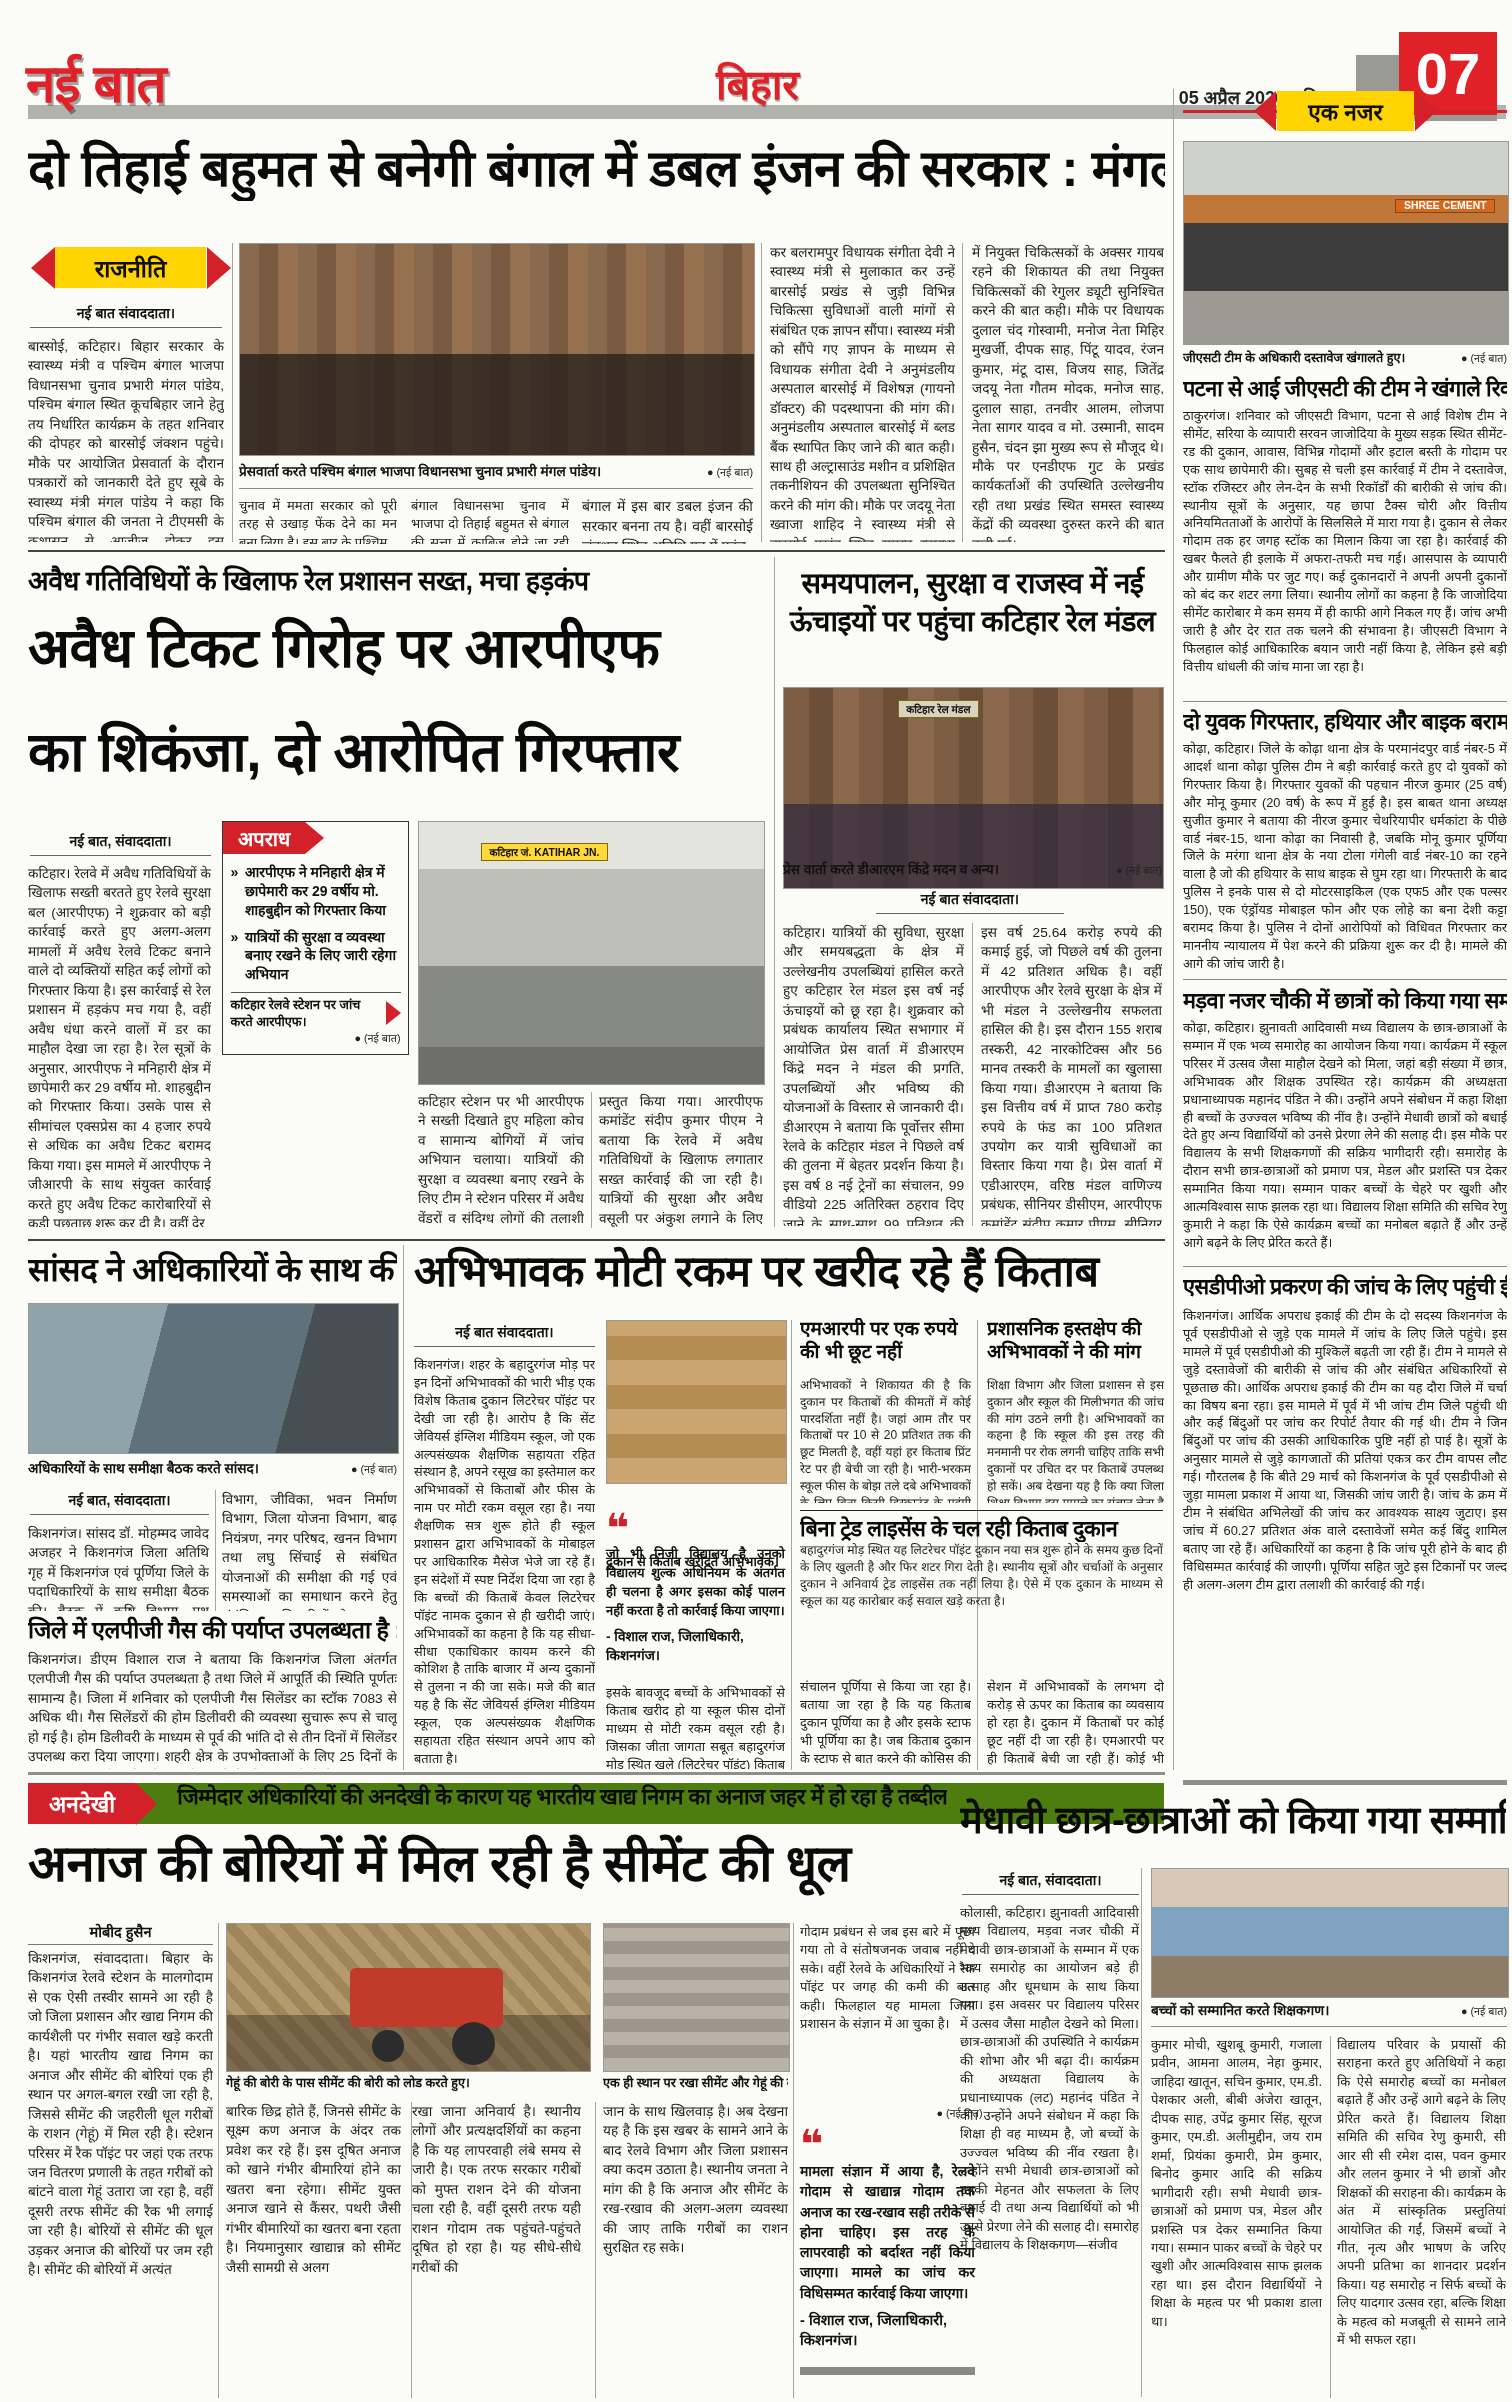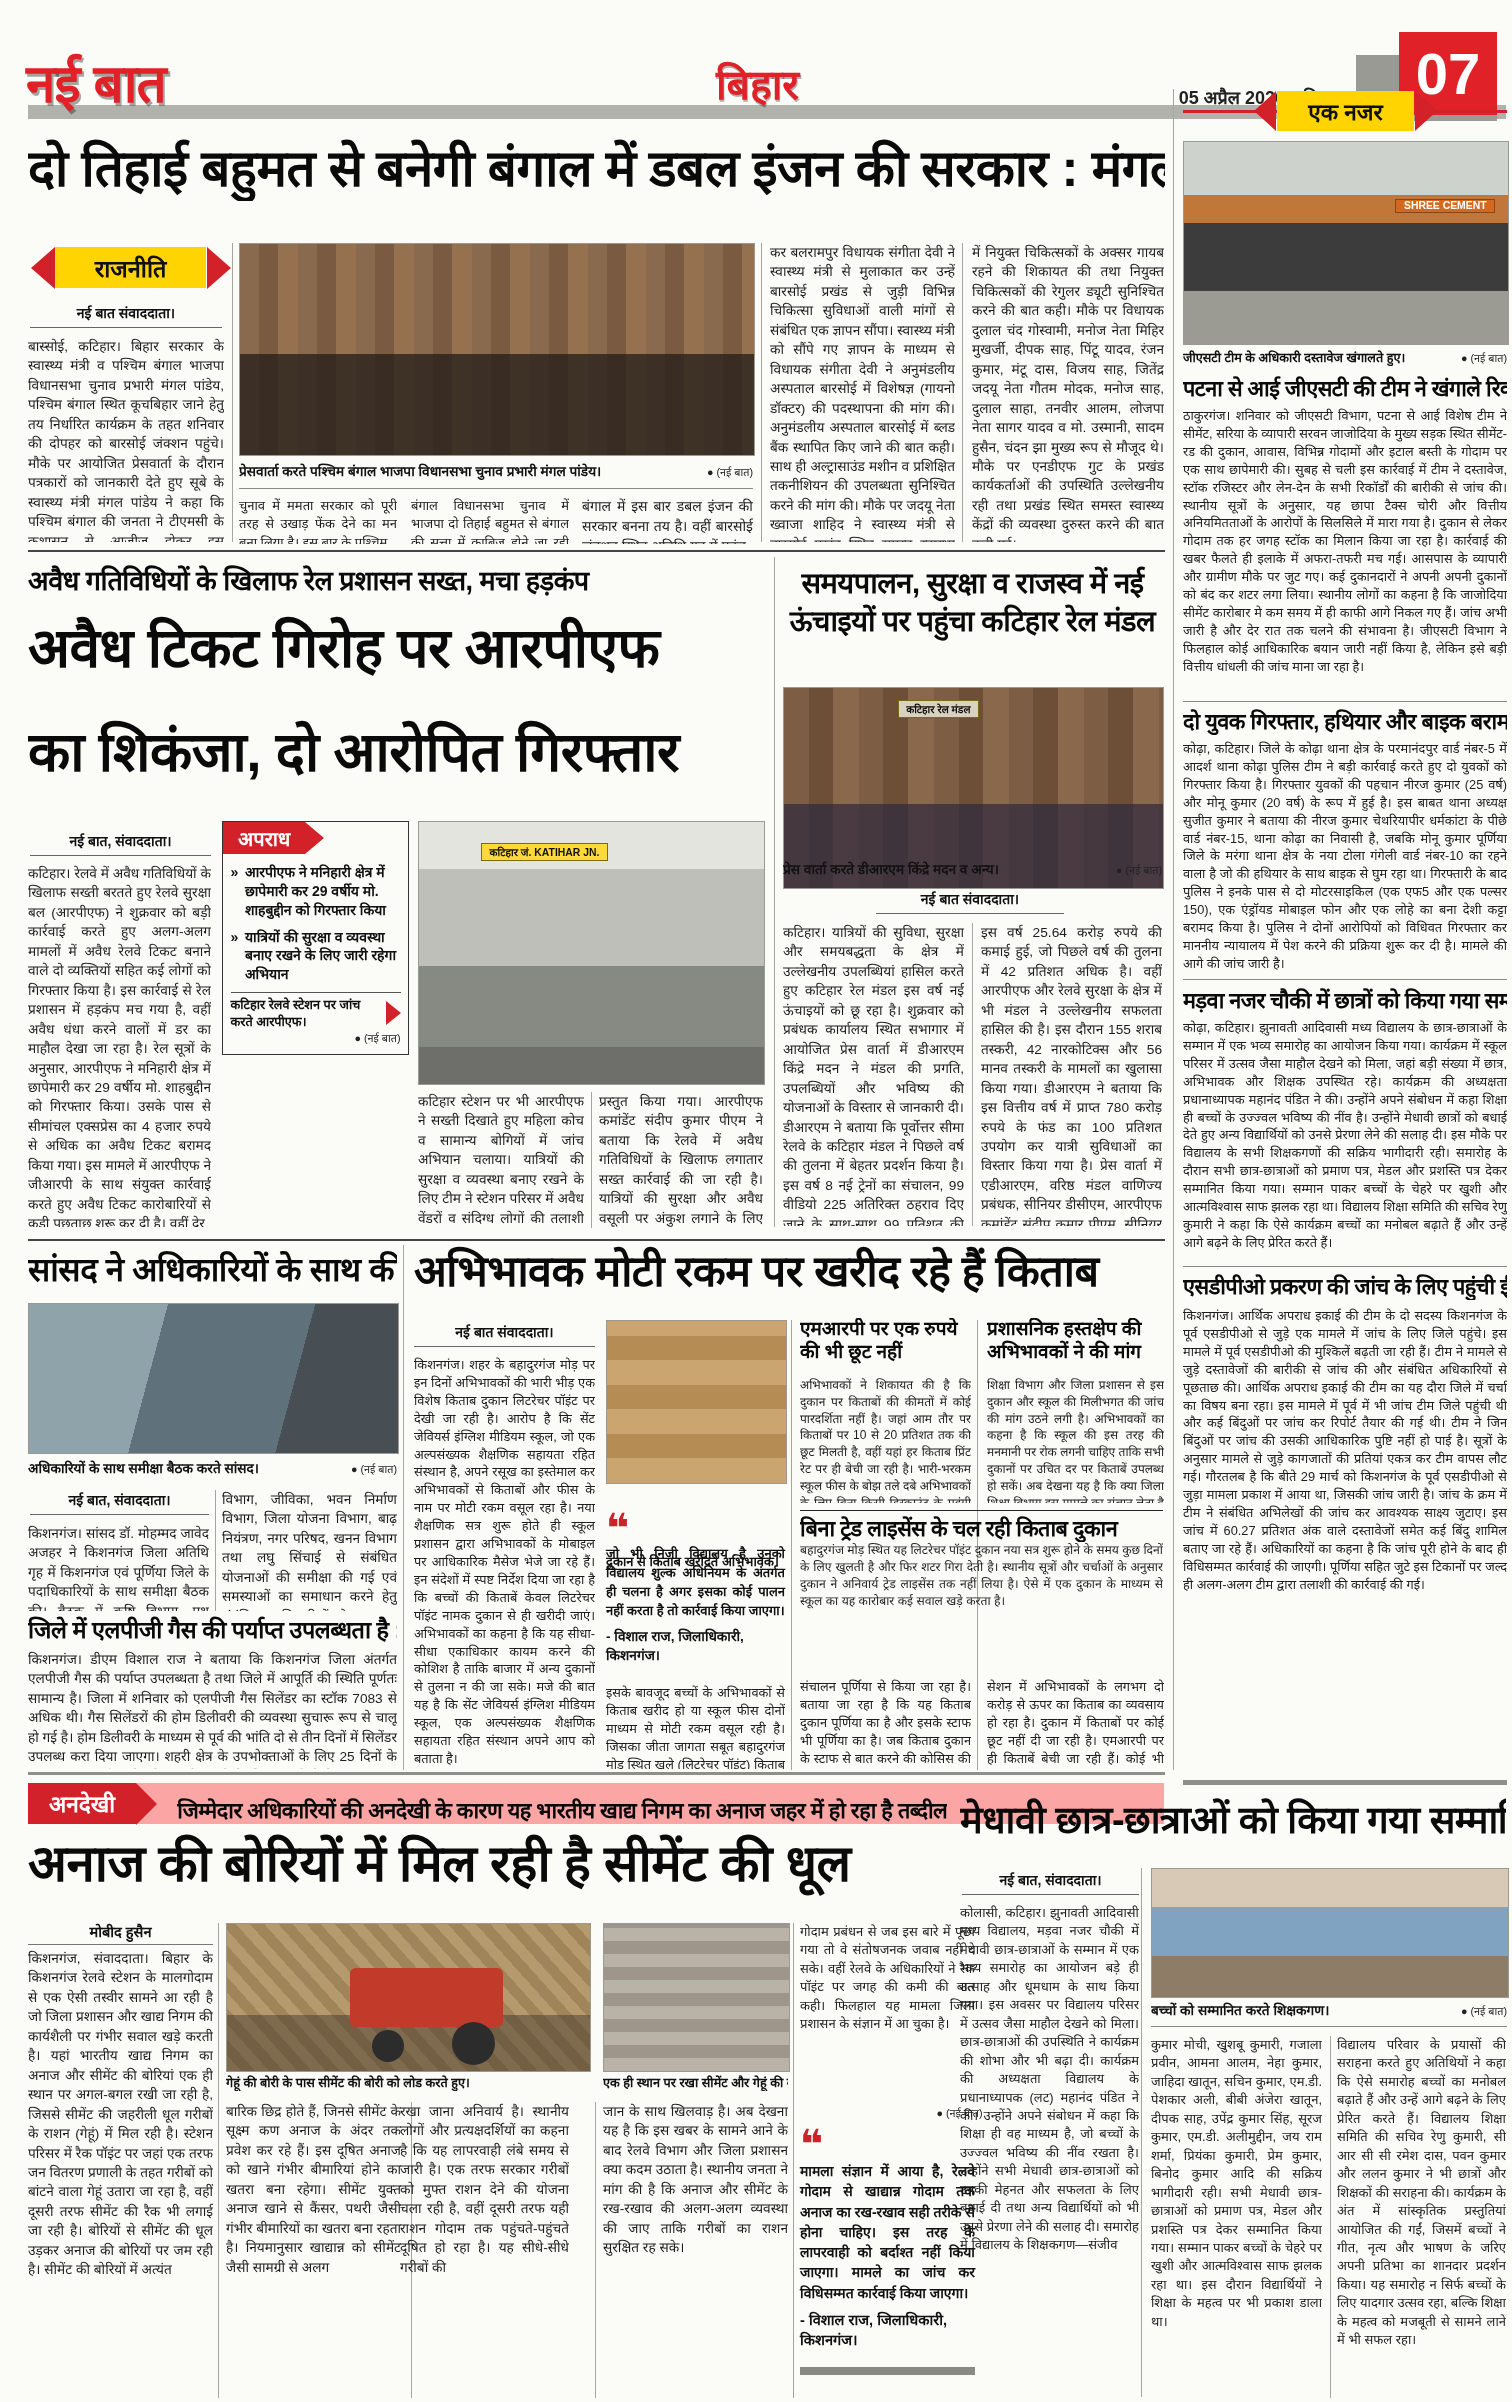--- a/index.html
+++ b/index.html
@@ -198,21 +198,21 @@
   <div class="abs small-col" style="left:987px;top:1377px;width:177px;height:126px;font-size:12px">शिक्षा विभाग और जिला प्रशासन से इस दुकान और स्कूल की मिलीभगत की जांच की मांग उठने लगी है। अभिभावकों का कहना है कि स्कूल की इस तरह की मनमानी पर रोक लगनी चाहिए ताकि सभी दुकानों पर उचित दर पर किताबें उपलब्ध हो सकें। अब देखना यह है कि क्या जिला शिक्षा विभाग इस मामले का संज्ञान लेता है या फिर अभिभावकों की जेब इसी तरह ढीली होती रहेगी।</div>
 
   <div class="abs" style="left:800px;top:1510px;width:363px;height:156px;border-top:1.9px solid #222;padding-top:3.8px">
     <div class="headline nowrap" style="font-size:21.7px">बिना ट्रेड लाइसेंस के चल रही किताब दुकान</div>
     <div class="small-col" style="font-size:12.2px;height:111px">बहादुरगंज मोड़ स्थित यह लिटरेचर पॉइंट दुकान नया सत्र शुरू होने के समय कुछ दिनों के लिए खुलती है और फिर शटर गिरा देती है। स्थानीय सूत्रों और चर्चाओं के अनुसार दुकान ने अनिवार्य ट्रेड लाइसेंस तक नहीं लिया है। ऐसे में एक दुकान के माध्यम से स्कूल का यह कारोबार कई सवाल खड़े करता है।</div>
   </div>
   <div class="abs small-col" style="left:800px;top:1678px;width:171px;height:90px">संचालन पूर्णिया से किया जा रहा है। बताया जा रहा है कि यह किताब दुकान पूर्णिया का है और इसके स्टाफ भी पूर्णिया का है। जब किताब दुकान के स्टाफ से बात करने की कोसिस की गई तो उन्होंने कुछ भी बताने से इंकार कर दिया। यह किताब दुकान से नया</div>
   <div class="abs small-col" style="left:987px;top:1678px;width:177px;height:90px">सेशन में अभिभावकों के लगभग दो करोड़ से ऊपर का किताब का व्यवसाय हो रहा है। दुकान में किताबों पर कोई छूट नहीं दी जा रही है। एमआरपी पर ही किताबें बेची जा रही हैं। कोई भी अभिभावक दुकानदार से मोलभाव नहीं कर पा रहा है।</div>
 
   <div class="hrule-thick" style="left:28px;top:1772px;width:1137px;height:2.8px"></div>
-  <div class="abs" style="left:28px;top:1783px;width:1136px;height:41px;background:#fca5a5;display:flex;align-items:flex-end">
+  <div class="abs" style="left:28px;top:1783px;width:1136px;height:41px;background:#4d7c0f;display:flex;align-items:flex-start">
     <div class="badge-red" style="height:41px;padding:0 21px;font-size:22.6px">
       <span>अनदेखी</span>
       <span class="chev" style="right:-21px;top:0;border-top:21px solid transparent;border-bottom:21px solid transparent;border-left:21px solid #d22128"></span>
     </div>
     <div class="headline nowrap" style="font-size:21.7px;margin-left:41px">जिम्मेदार अधिकारियों की अनदेखी के कारण यह भारतीय खाद्य निगम का अनाज जहर में हो रहा है तब्दील</div>
   </div>
   <div class="abs headline nowrap" style="left:28px;top:1832px;width:1136px;font-size:51px">अनाज की बोरियों में मिल रही है सीमेंट की धूल</div>
 
   <div class="abs" style="left:28px;top:1921px;width:185px;text-align:center;font-weight:800;font-size:14.6px;border-bottom:0.9px solid #777;padding-bottom:2.8px">मोबीद हुसैन</div>
   <div class="abs body-col" style="left:28px;top:1949px;width:185px;height:448px">किशनगंज, संवाददाता। बिहार के किशनगंज रेलवे स्टेशन के मालगोदाम से एक ऐसी तस्वीर सामने आ रही है जो जिला प्रशासन और खाद्य निगम की कार्यशैली पर गंभीर सवाल खड़े करती है। यहां भारतीय खाद्य निगम का अनाज और सीमेंट की बोरियां एक ही स्थान पर अगल-बगल रखी जा रही है, जिससे सीमेंट की जहरीली धूल गरीबों के राशन (गेहूं) में मिल रही है। स्टेशन परिसर में रैक पॉइंट पर जहां एक तरफ जन वितरण प्रणाली के तहत गरीबों को बांटने वाला गेहूं उतारा जा रहा है, वहीं दूसरी तरफ सीमेंट की रैक भी लगाई जा रही है। बोरियों से सीमेंट की धूल उड़कर अनाज की बोरियों पर जम रही है। सीमेंट की बोरियों में अत्यंत</div>
@@ -222,21 +222,21 @@
     <span class="tractor"></span>
     <span class="wheel" style="left:40%;bottom:6%;width:32px;height:32px"></span>
     <span class="wheel" style="left:62%;bottom:4%;width:43px;height:43px"></span>
   </div>
   <div class="abs caption" style="left:226px;top:2073px;width:363px;font-size:12.7px">गेहूं की बोरी के पास सीमेंट की बोरी को लोड करते हुए।</div>
   <div class="photo ph-grain2" style="left:603px;top:1923px;width:185px;height:147px"></div>
   <div class="abs caption" style="left:603px;top:2073px;width:185px;font-size:12.7px">एक ही स्थान पर रखा सीमेंट और गेहूं की बोरी।</div>
 
   <div class="abs body-col" style="left:226px;top:2102px;width:175px;height:296px">बारिक छिद्र होते हैं, जिनसे सीमेंट के सूक्ष्म कण अनाज के अंदर तक प्रवेश कर रहे हैं। इस दूषित अनाज को खाने गंभीर बीमारियां होने का खतरा बना रहेगा। सीमेंट युक्त अनाज खाने से कैंसर, पथरी जैसी गंभीर बीमारियों का खतरा बना रहता है। नियमानुसार खाद्यान्न को सीमेंट जैसी सामग्री से अलग</div>
   <div class="vrule" style="left:411px;top:2102px;height:296px"></div>
-  <div class="abs body-col" style="left:400px;top:2102px;width:169px;height:296px">रखा जाना अनिवार्य है। स्थानीय लोगों और प्रत्यक्षदर्शियों का कहना है कि यह लापरवाही लंबे समय से जारी है। एक तरफ सरकार गरीबों को मुफ्त राशन देने की योजना चला रही है, वहीं दूसरी तरफ यही राशन गोदाम तक पहुंचते-पहुंचते दूषित हो रहा है। यह सीधे-सीधे गरीबों की</div>
+  <div class="abs body-col" style="left:412px;top:2102px;width:169px;height:296px">रखा जाना अनिवार्य है। स्थानीय लोगों और प्रत्यक्षदर्शियों का कहना है कि यह लापरवाही लंबे समय से जारी है। एक तरफ सरकार गरीबों को मुफ्त राशन देने की योजना चला रही है, वहीं दूसरी तरफ यही राशन गोदाम तक पहुंचते-पहुंचते दूषित हो रहा है। यह सीधे-सीधे गरीबों की</div>
   <div class="vrule" style="left:595px;top:2102px;height:296px"></div>
   <div class="abs body-col" style="left:603px;top:2102px;width:185px;height:296px">जान के साथ खिलवाड़ है। अब देखना यह है कि इस खबर के सामने आने के बाद रेलवे विभाग और जिला प्रशासन क्या कदम उठाता है। स्थानीय जनता ने मांग की है कि अनाज और सीमेंट के रख-रखाव की अलग-अलग व्यवस्था की जाए ताकि गरीबों का राशन सुरक्षित रह सके।</div>
 
   <div class="vrule" style="left:793px;top:1923px;height:475px"></div>
   <div class="abs body-col" style="left:800px;top:1923px;width:175px;height:177px;font-size:13px">गोदाम प्रबंधन से जब इस बारे में पूछा गया तो वे संतोषजनक जवाब नहीं दे सके। वहीं रेलवे के अधिकारियों ने रैक पॉइंट पर जगह की कमी की बात कही। फिलहाल यह मामला जिला प्रशासन के संज्ञान में आ चुका है।</div>
   <div class="abs credit" style="left:800px;top:2105px;width:175px;text-align:right">● (नई बात)</div>
   <div class="abs" style="left:800px;top:2130px;width:175px;height:230px">
     <span class="quote-mark">❝</span>
     <div class="quote-text" style="font-size:14px">मामला संज्ञान में आया है, रेलवे गोदाम से खाद्यान्न गोदाम तक अनाज का रख-रखाव सही तरीके से होना चाहिए। इस तरह के लापरवाही को बर्दाश्त नहीं किया जाएगा। मामले का जांच कर विधिसम्मत कार्रवाई किया जाएगा।</div>
     <div class="quote-attr" style="font-size:14.6px">- विशाल राज, जिलाधिकारी, किशनगंज।</div>

